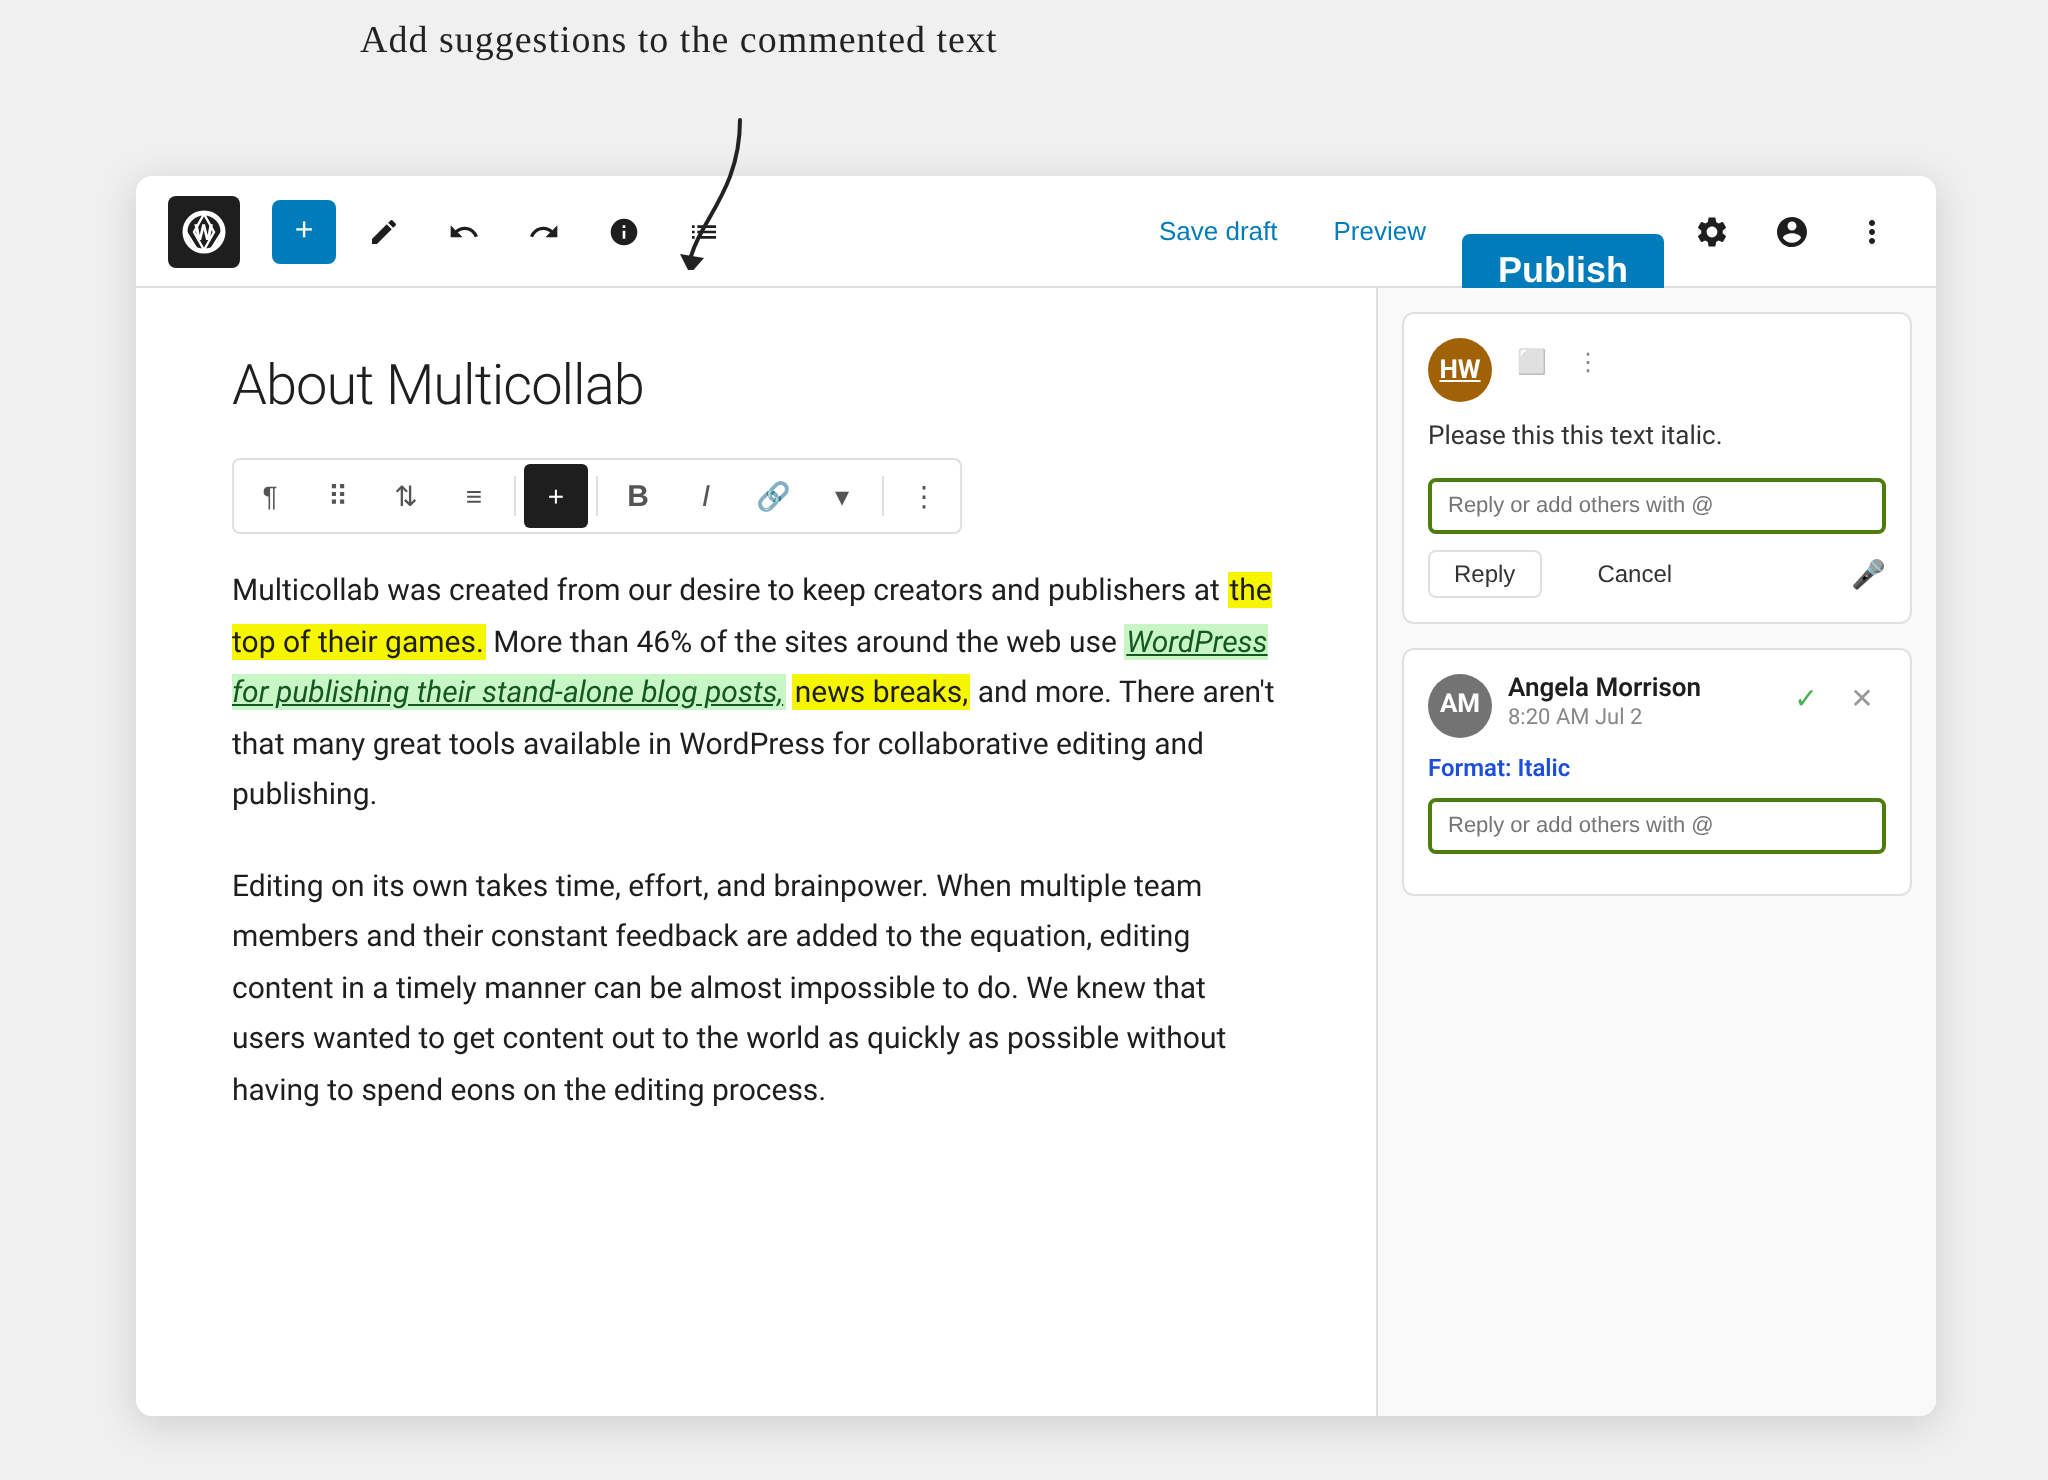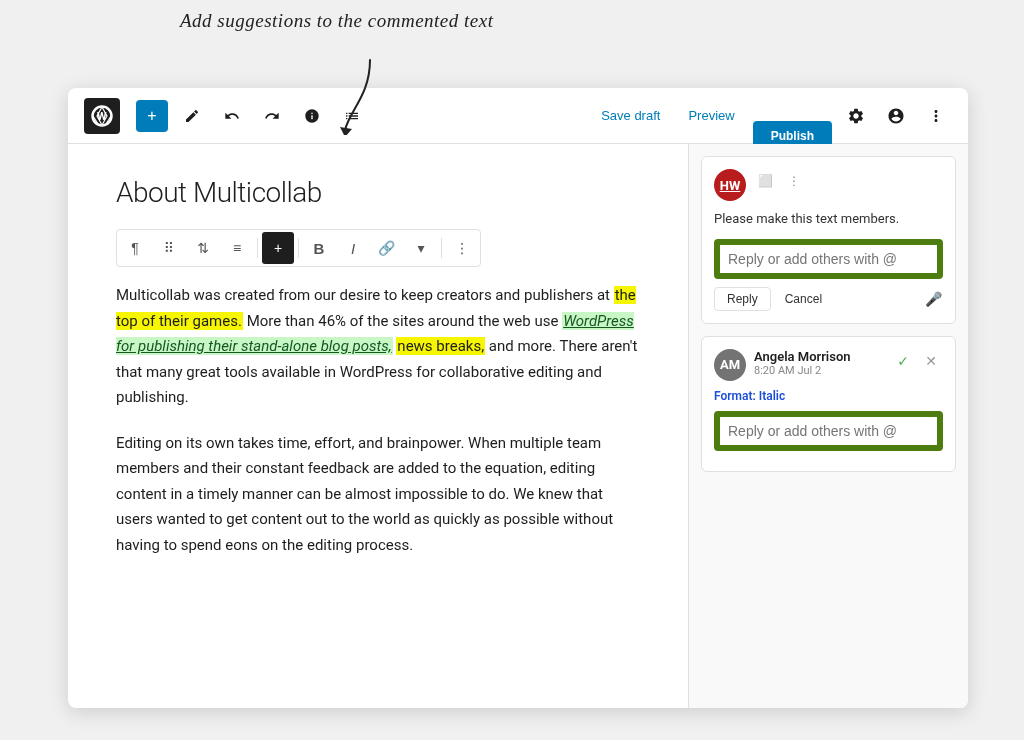--- a/index.html
+++ b/index.html
@@ -14,21 +14,20 @@
 
     
     .annotation {
       position: absolute;
       top: 10px;
       left: 180px;
       font-family: 'Segoe UI', cursive, sans-serif;
       font-size: 18px;
       color: #222;
       z-index: 10;
-      font-style: italic;
     }
     .annotation-text {
       font-family: Georgia, 'Times New Roman', serif;
       font-size: 19px;
       letter-spacing: 0.5px;
     }
 
     
     .annotation-arrow {
       position: absolute;
@@ -110,21 +109,21 @@
       padding: 6px 10px;
       font-weight: 500;
     }
 
     .publish-btn {
       background: #007cba;
       color: white;
       border: none;
       border-radius: 4px;
       padding: 8px 18px;
-      font-size: 12px;
+      font-size: 18px;
       font-weight: 600;
       cursor: pointer;
       margin-top: 40px;
     }
 
     .settings-btn, .profile-btn, .more-btn {
       width: 32px;
       height: 32px;
       border: none;
       background: none;
@@ -264,21 +263,21 @@
       overflow: hidden;
       flex-shrink: 0;
       display: flex;
       align-items: center;
       justify-content: center;
       font-size: 13px;
       font-weight: bold;
       color: white;
     }
 
-    .avatar-hw { background: #b91c1c; text-decoration: underline; }
+    .avatar-hw { background: #a16207; text-decoration: underline; }
     .avatar-am { background: #737373; }
 
     .comment-meta {
       flex: 1;
     }
 
     .comment-author {
       font-size: 13px;
       font-weight: 600;
       color: #1e1e1e;
@@ -310,32 +309,32 @@
 
     .comment-text {
       font-size: 13px;
       color: #333;
       margin-bottom: 10px;
       line-height: 1.5;
     }
 
     .reply-input {
       width: 100%;
-      border: 6px solid #4d7c0f;
+      border: 2px solid #4d7c0f;
       border-radius: 4px;
       padding: 6px 8px;
-      font-size: 14px;
+      font-size: 11px;
       color: #888;
       outline: none;
       margin-bottom: 8px;
     }
 
     .comment-reply-actions {
       display: flex;
-      gap: 6px;
+      gap: 20px;
       align-items: center;
     }
 
     .reply-btn {
       background: none;
       border: 1px solid #e0e0e0;
       border-radius: 4px;
       padding: 4px 12px;
       font-size: 12px;
       cursor: pointer;
@@ -508,21 +507,21 @@
     <div class="wp-comments">
 
       <div class="comment-card">
         <div class="comment-header">
           <div class="comment-avatar avatar-hw">HW</div>
           <div class="comment-actions">
             <button class="comment-action-btn">⬜</button>
             <button class="comment-action-btn">⋮</button>
           </div>
         </div>
-        <div class="comment-text">Please make this text members.</div>
+        <div class="comment-text">Please this this text italic.</div>
         <input class="reply-input" type="text" placeholder="Reply or add others with @" style="">
         <div class="comment-reply-actions">
           <button class="reply-btn">Reply</button>
           <button class="cancel-btn">Cancel</button>
           <button class="audio-btn">🎤</button>
         </div>
       </div>
 
       <div class="comment-card">
         <div class="comment-header">

